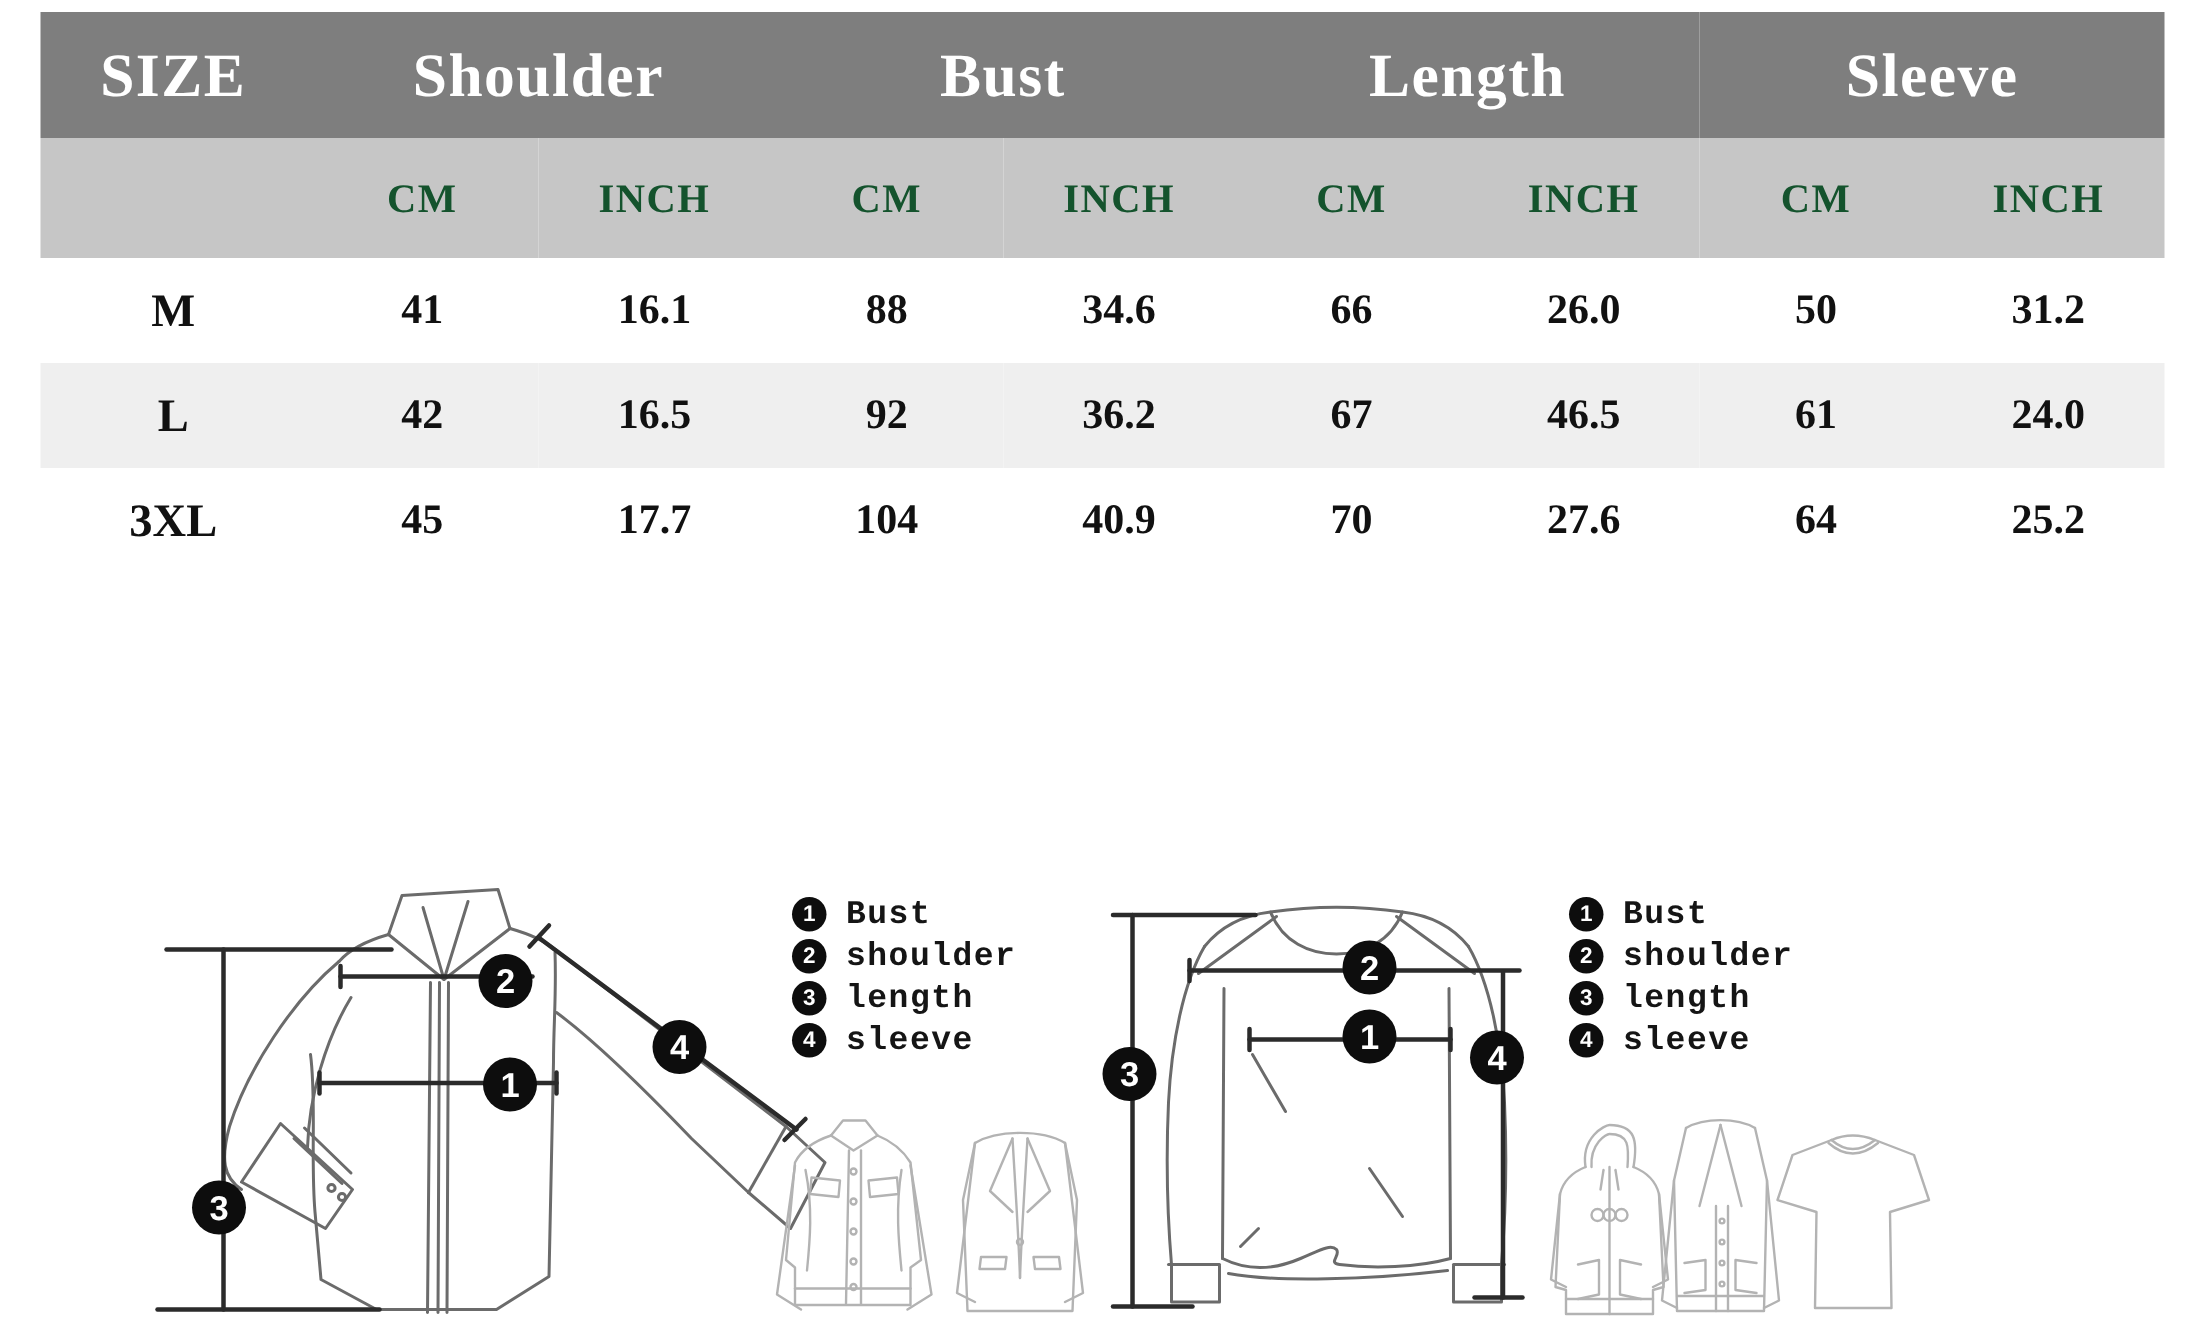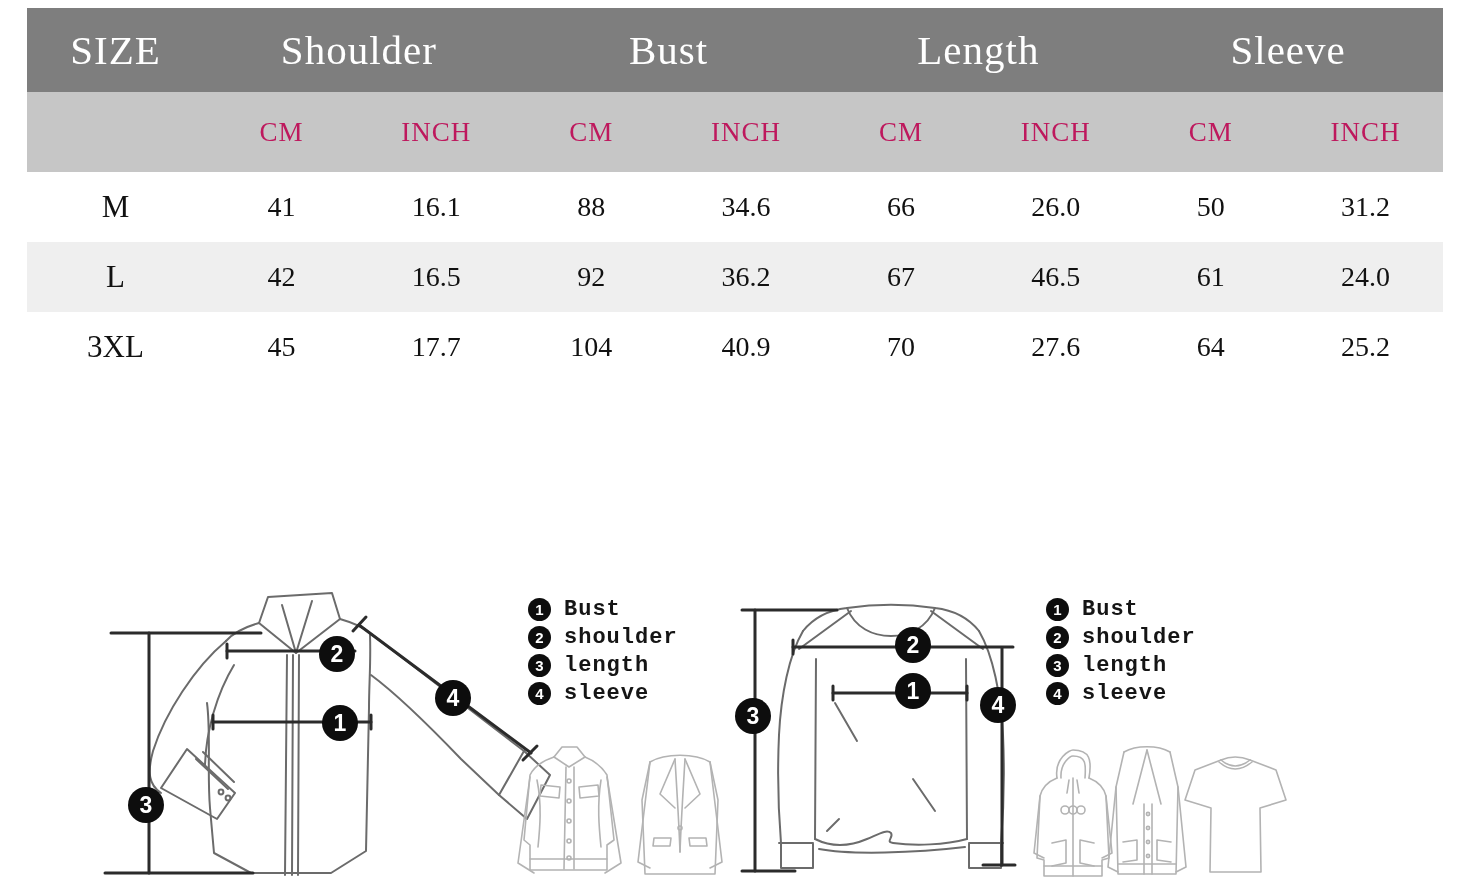--- a/index.html
+++ b/index.html
@@ -3,27 +3,27 @@
 <meta charset="utf-8">
 <style>
   html,body{margin:0;padding:0;background:#ffffff;}
   body{width:1466px;height:890px;overflow:hidden;position:relative;
        font-family:"Liberation Serif","DejaVu Serif",serif;color:#111;}
 
   
   .table-wrap{position:absolute;left:27px;top:8px;width:1416px;}
   table.size-chart{width:100%;border-collapse:collapse;table-layout:fixed;}
   table.size-chart th,table.size-chart td{padding:0;text-align:center;vertical-align:middle;
-       font-weight:400;border:none;margin-top:40px;}
+       font-weight:700;border:none;margin-top:40px;}
   col.c-size{width:12.5%;}
   col.c-val{width:10.9375%;}
   tr.group-row{height:84px;background:#7e7e7e;}
   tr.group-row th{color:#ffffff;font-size:41px;letter-spacing:1px;}
   tr.unit-row{height:80px;background:#c6c6c6;}
-  tr.unit-row th{color:#be185d;font-size:27px;letter-spacing:1px;}
+  tr.unit-row th{color:#14532d;font-size:27px;letter-spacing:1px;}
   tr.body-row{height:70px;background:#ffffff;}
   tr.body-row.striped{background:#efefef;}
   tr.body-row th{font-size:31px;}
   tr.body-row td{font-size:28px;}
 
   
   .figure-area{position:absolute;left:0;top:520px;width:1466px;height:370px;}
   .abs{position:absolute;}
 
   svg{display:block;}

